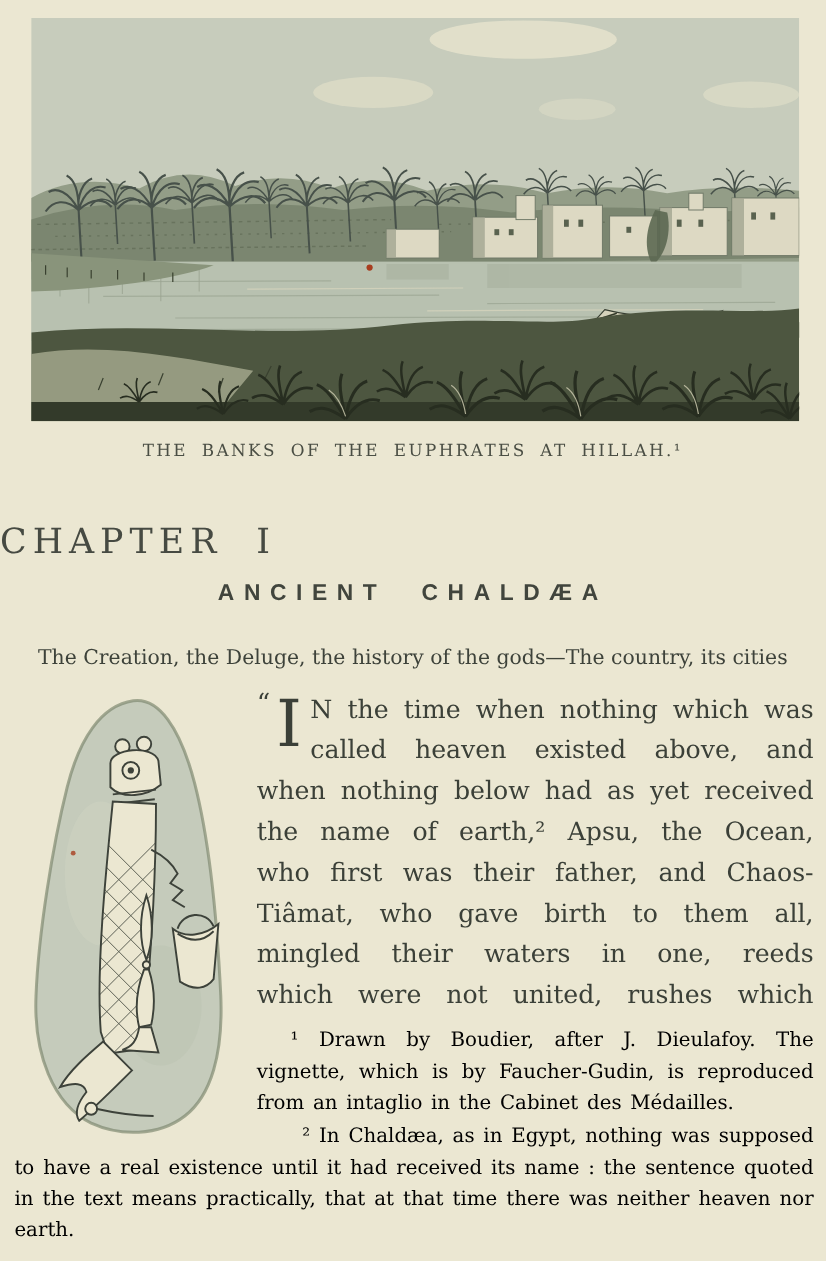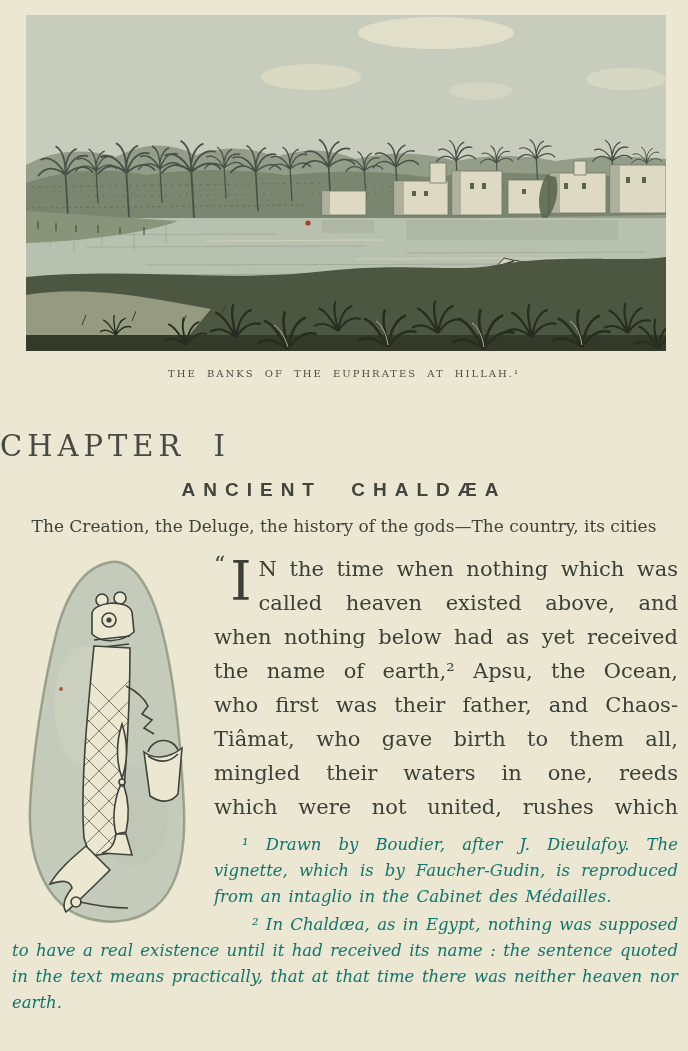--- a/index.html
+++ b/index.html
@@ -11,21 +11,21 @@
     overflow:hidden;
     font-family:"DejaVu Serif", serif;
     color:#3d423a;
   }
   
   .plate{margin:15px 0 0 26px;width:640px;height:336px;display:block;}
   .plate svg{display:block;}
   .caption{
     margin-top:17px;
     text-align:center;
-    font-size:10px;
+    font-size:14px;
     letter-spacing:2px;
     word-spacing:5px;
     color:#4a4e44;
   }
   .chapter{
     margin:50px 0 0 0;
     text-align:left;
     font-size:29px;
     font-weight:normal;
     letter-spacing:5px;
@@ -36,21 +36,21 @@
     margin:16px 0 0 0;
     text-align:center;
     font-family:Liberation Sans, sans-serif;
     font-size:19px;
     font-weight:700;
     letter-spacing:8px;
     word-spacing:16px;
     color:#41453d;
   }
   .argument{
-    margin-top:14px;
+    margin-top:31px;
     text-align:center;
     font-size:17px;
     line-height:23px;
     color:#3d423a;
   }
   .content{
     margin-top:14px;
     padding:0 10px 0 12px;
   }
   .vignette{
@@ -80,22 +80,21 @@
     line-height:56px;
     font-family:"DejaVu Serif", serif;
   }
   .footnote{
     margin:8px 0 0 0;
     font-size:16.5px;
     line-height:26px;
     text-align:justify;
     text-indent:1.7em;
     word-spacing:2px;
-    color:#0f766e;
-    font-style:italic;
+    color:#000000;
   }
   .footnote.second{text-indent:2.3em;margin-top:2px;}
 </style>
 </head>
 <body>
 
 <div class="page">
 
   <figure class="plate" style="margin:15px 0 0 26px;">
     <svg width="640" height="336" viewBox="0 0 640 336">

